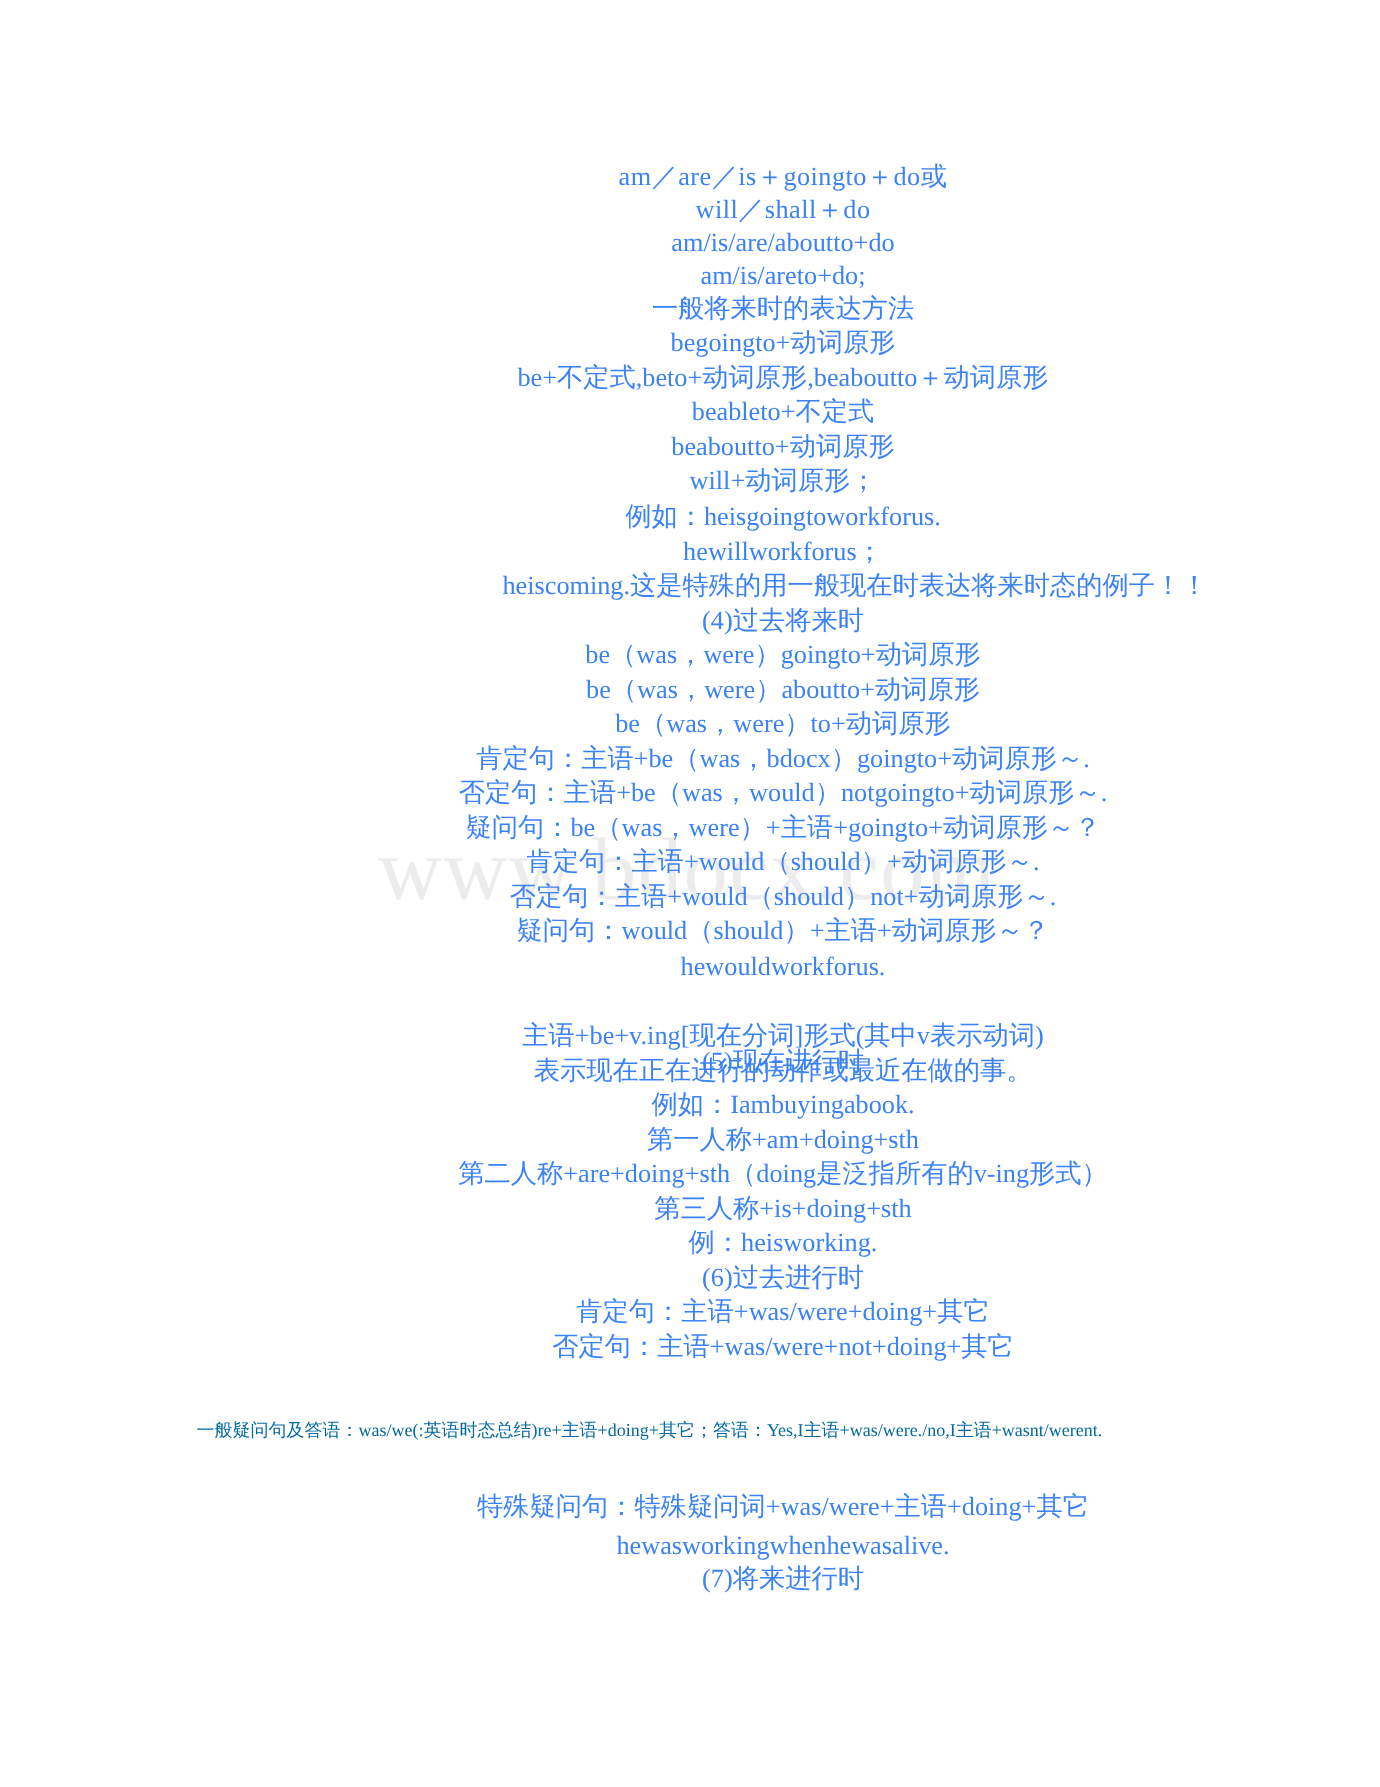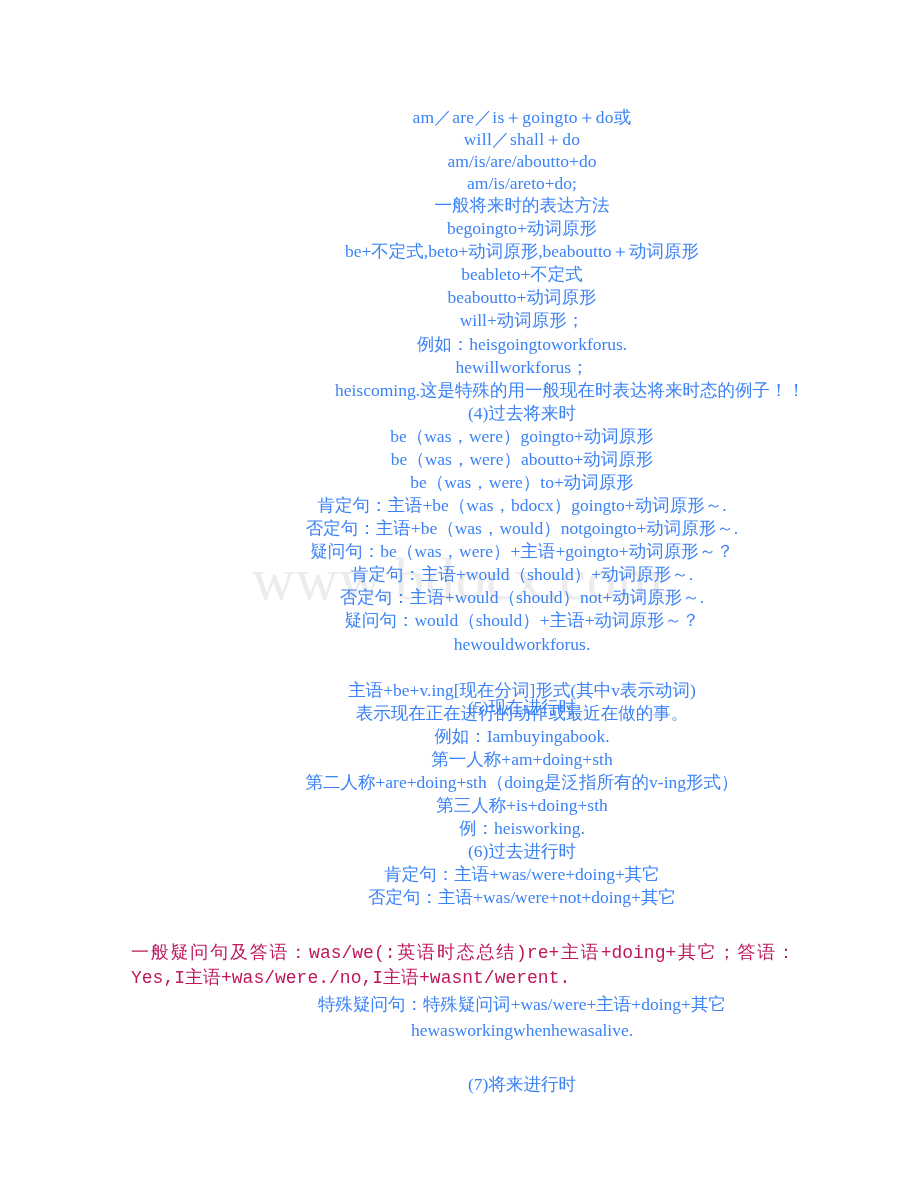--- a/index.html
+++ b/index.html
@@ -58,25 +58,24 @@
     white-space: nowrap;
     color: #3b82f6;
     text-align: center;
   }
 
   
   .para {
     position: absolute;
     left: 131px;
     width: 664px;
-    font-size: 18px;
+    font-size: 12px;
     line-height: 25px;
-    color: #be185d;
+    color: #0369a1;
     text-align: justify;
-    font-family: Liberation Mono, monospace;
   }
 
   
   .wide {
     letter-spacing: 0.3px;
   }
 </style>
 </head>
 <body>
 
@@ -116,16 +115,16 @@
       <div class="line" style="top: 748px;">第一人称+am+doing+sth</div>
       <div class="line" style="top: 771px;">第二人称+are+doing+sth（doing是泛指所有的v-ing形式）</div>
       <div class="line" style="top: 794px;">第三人称+is+doing+sth</div>
       <div class="line" style="top: 817px;">例：heisworking.</div>
       <div class="line" style="top: 840px;">(6)过去进行时</div>
       <div class="line" style="top: 863px;">肯定句：主语+was/were+doing+其它</div>
       <div class="line" style="top: 886px;">否定句：主语+was/were+not+doing+其它</div>
       <div class="para" style="top: 941px; left: 131px; width: 664px;">一般疑问句及答语：was/we(:英语时态总结)re+主语+doing+其它；答语：Yes,I主语+was/were./no,I主语+wasnt/werent.</div>
       <div class="line" style="top: 993px;">特殊疑问句：特殊疑问词+was/were+主语+doing+其它</div>
       <div class="line" style="top: 1019px;">hewasworkingwhenhewasalive.</div>
-      <div class="line" style="top: 1073px;">(7)将来进行时</div>
+      <div class="line" style="top: 1041px;">(7)将来进行时</div>
     </div>
 
 </div>
 
 </body></html>

